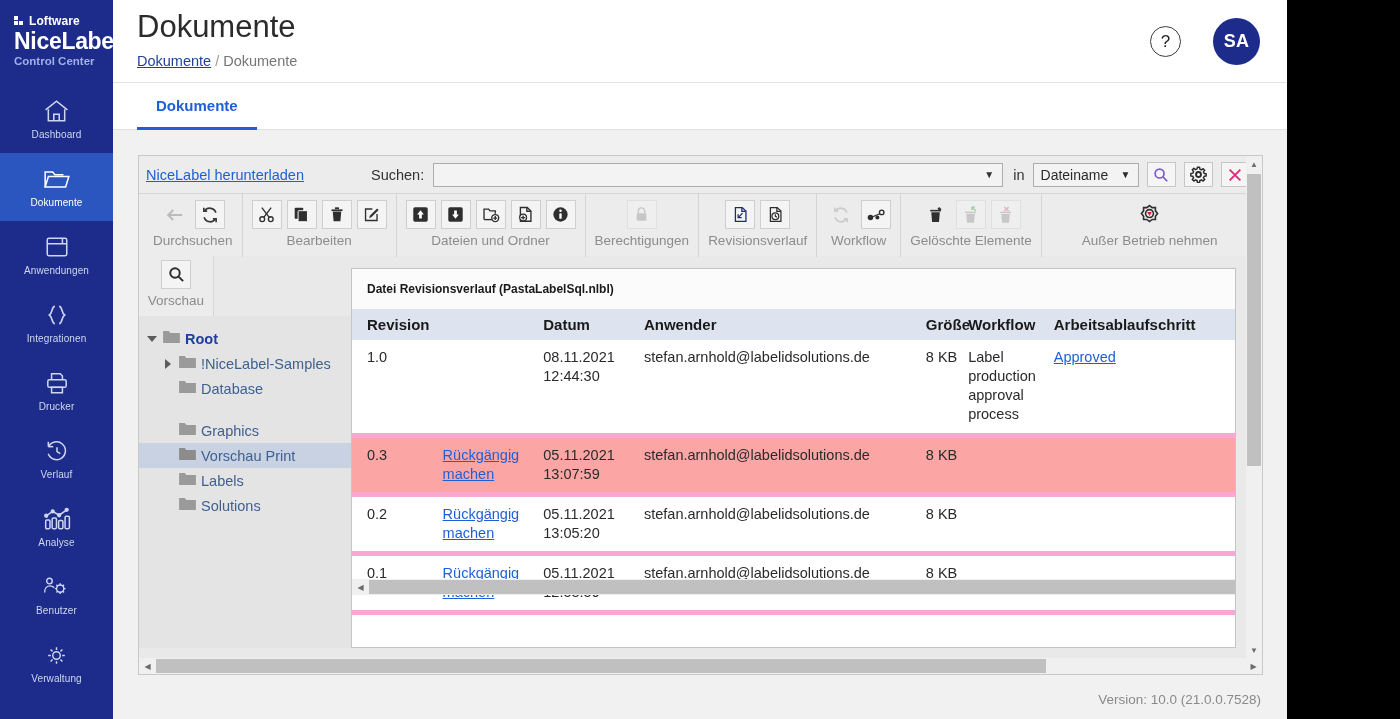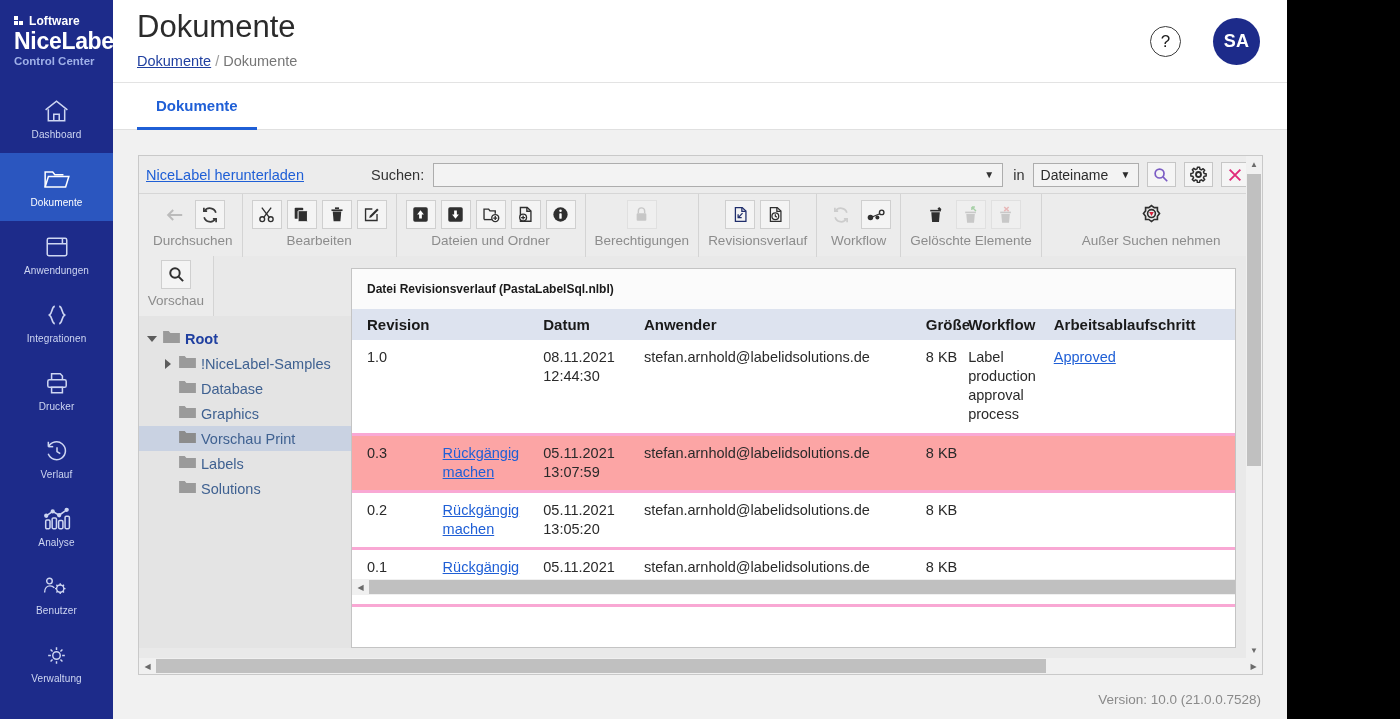--- a/index.html
+++ b/index.html
@@ -206,21 +206,21 @@
   table.rev { width: 100%; border-collapse: collapse; table-layout: fixed; }
   table.rev th {
     background: #dde3ef; text-align: left; font-size: 15px; font-weight: bold;
     color: #1a1a1a; padding: 7px 6px 7px 0; vertical-align: middle;
   }
   table.rev td {
     font-size: 14.5px; color: #2a2a2a; padding: 8px 6px 8px 0;
     vertical-align: top; line-height: 1.32;
   }
   table.rev tr.alt td { background: #fca5a5; }
-  table.rev tr.row { border-bottom: 3px solid #f9a8d4; }
+  table.rev tr.row { border-bottom: 5px solid #f9a8d4; }
   .c-rev { width: 90px; padding-left: 15px !important; }
   .c-undo { width: 100px; }
   .c-date { width: 100px; }
   .c-user { width: 280px; }
   .c-size { width: 42px; }
   .c-wf   { width: 85px; }
   .c-step { width: 180px; }
   .c-rev.hdr { padding-left: 15px; }
   a.lnk { color: #1f5fd6; text-decoration: underline; cursor: pointer; }
 
@@ -615,21 +615,21 @@
         <div class="rgroup" style="padding-left:40px;padding-right:16px;">
           <div class="ricons">
             <div class="ribtn plain">
               <svg width="21" height="21" viewBox="0 0 22 22" fill="none" stroke="#2f2f2f" stroke-width="1.7">
                 <path d="M11 1.6 l2.8 2.2 h3.4 v3.4 l2.2 2.8 -2.2 2.8 v3.4 h-3.4 L11 18.4 8.2 16.2 H4.8 v-3.4 L2.6 10 4.8 7.2 V3.8 h3.4 z"></path>
                 <circle cx="11" cy="10" r="4.1"></circle>
                 <path d="M8.6 8.4 h4.8 L11 12.6 z" fill="#d81f3a" stroke="none"></path>
               </svg>
             </div>
           </div>
-          <div class="rlabel">Außer Suchen nehmen</div>
+          <div class="rlabel">Außer Betrieb nehmen</div>
         </div>
 
       </div>
 
       <div class="ribbon2">
         <div class="ribtn">
           <svg width="17" height="17" viewBox="0 0 18 18" fill="none" stroke="#2f2f2f" stroke-width="2.1">
             <circle cx="7.4" cy="7.4" r="5"></circle>
               <path d="M11.2 11.2 L16 16"></path>
           </svg>
@@ -665,21 +665,21 @@
         <div class="tnode" style="padding-left:22px;">
           <span class="tw"></span>
           <span>
             <svg width="17" height="14" viewBox="0 0 18 15" fill="#9a9a9a">
                 <path d="M0 14 V1 h6 l1.8 2.2 H18 V14 z"></path>
               </svg>
           </span>
           <span>Database</span>
         </div>
 
-        <div class="tnode" style="padding-left:22px;">
+        <div class="tnode" style="padding-left:22px;margin-top:17px;">
           <span class="tw"></span>
           <span>
             <svg width="17" height="14" viewBox="0 0 18 15" fill="#9a9a9a">
                 <path d="M0 14 V1 h6 l1.8 2.2 H18 V14 z"></path>
               </svg>
           </span>
           <span>Graphics</span>
         </div>
 
         <div class="tnode sel" style="padding-left:22px;">

